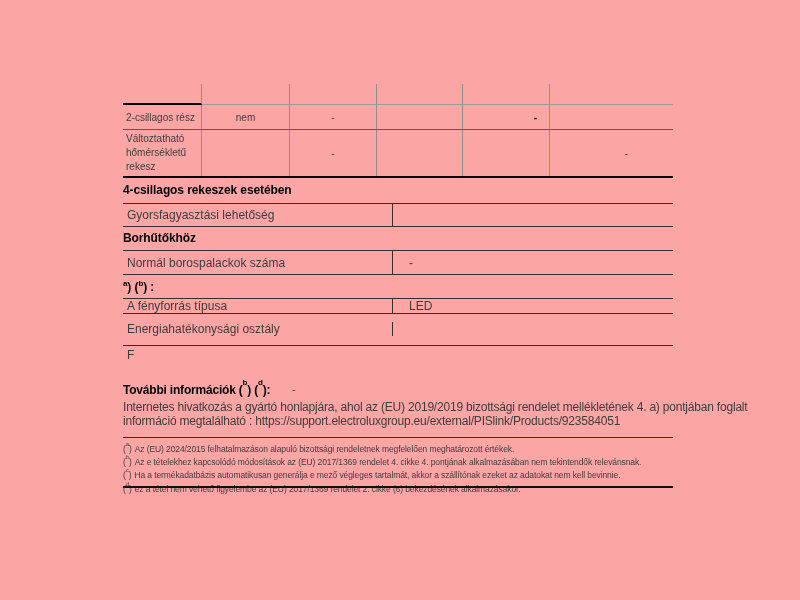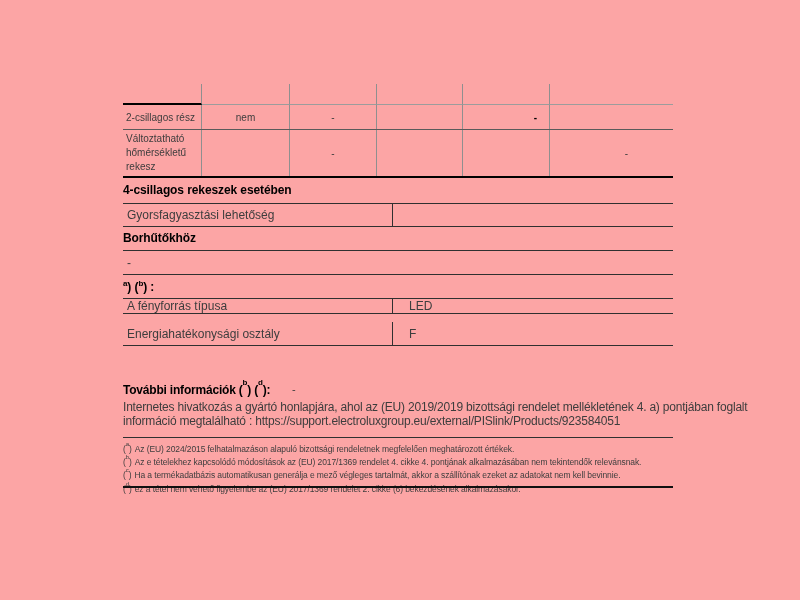--- a/index.html
+++ b/index.html
@@ -25,21 +25,21 @@
   .shift-right{padding-left:30px;}
 
   
   .sec-heading{position:absolute;left:0;height:16px;display:flex;align-items:center;
                font-size:12px;font-weight:bold;color:#000;letter-spacing:-0.1px;}
   sup.h{font-size:8px;position:relative;top:-3.5px;}
 
   
   .prow{position:absolute;left:0;width:550px;display:flex;box-sizing:border-box;
         border-top:1px solid #303030;border-bottom:1px solid #303030;font-size:12px;gap:12px;}
-  .prow.no-top{border-top:none;}
+  .prow.no-top{border-top:none;flex-direction:column;}
   .pcell-label{width:270px;box-sizing:border-box;border-right:1px solid #303030;
                display:flex;align-items:center;padding-left:4px;}
   .pcell-value{flex:1;display:flex;align-items:center;padding-left:4px;}
 
   
   .inline-row{position:absolute;left:0;width:550px;box-sizing:border-box;display:flex;align-items:center;}
   .inline-label{font-size:12px;font-weight:bold;color:#000;letter-spacing:-0.2px;white-space:nowrap;}
   .inline-value{position:absolute;font-size:11px;color:#3d3d3d;}
 
   
@@ -96,20 +96,21 @@
     </div>
     <div class="prow" style="top:119px;height:24px">
       <div class="pcell-label">Gyorsfagyasztási lehetőség</div>
       <div class="pcell-value"></div>
     </div>
 
     <div class="sec-heading" style="top:146px">
       <span>Borhűtőkhöz</span>
     </div>
     <div class="prow" style="top:166px;height:25px">
+      <div class="pcell-label">Normál borospalackok száma</div>
       <div class="pcell-value">-</div>
     </div>
 
     <div class="sec-heading" style="top:195px">
         <sup class="h">a</sup>
         <span>) (</span>
         <sup class="h">b</sup>
         <span>) :</span>
     </div>
     <div class="prow" style="top:214px;height:16px">

